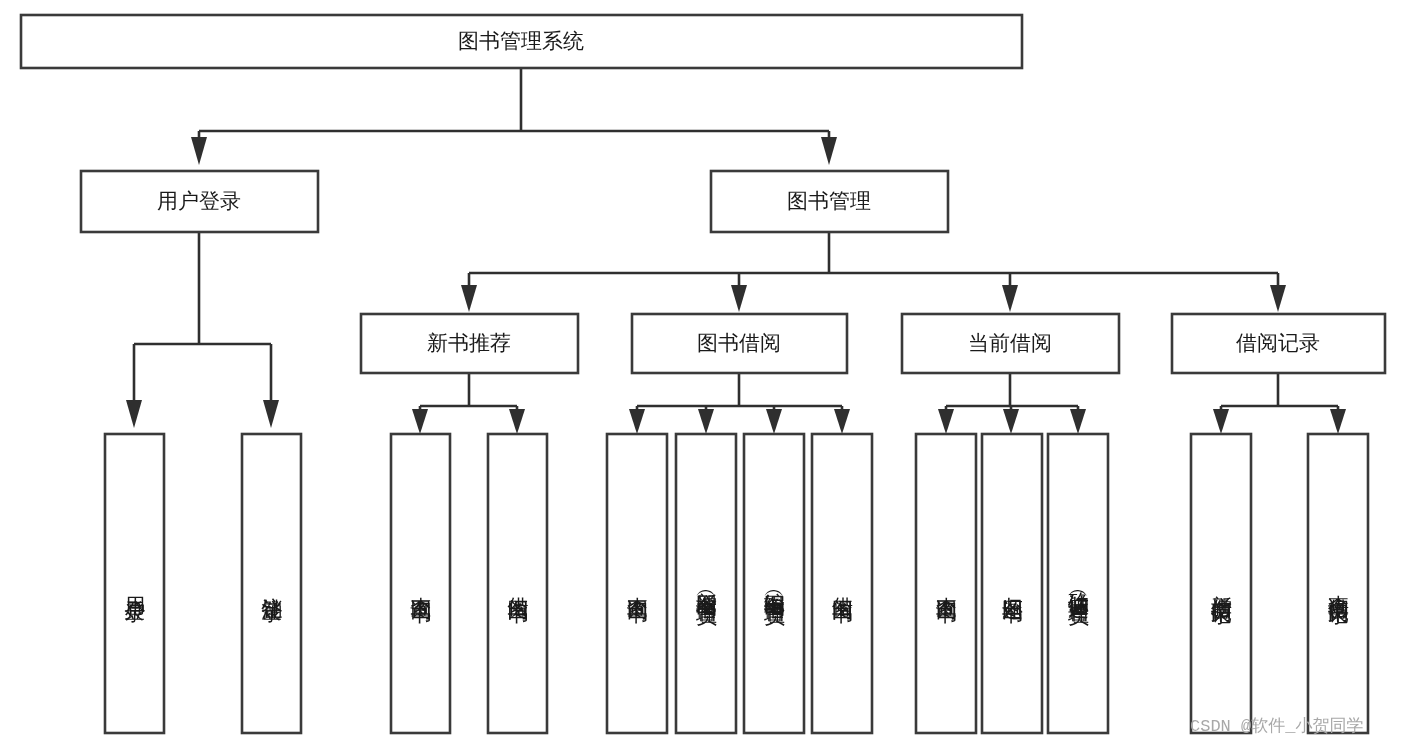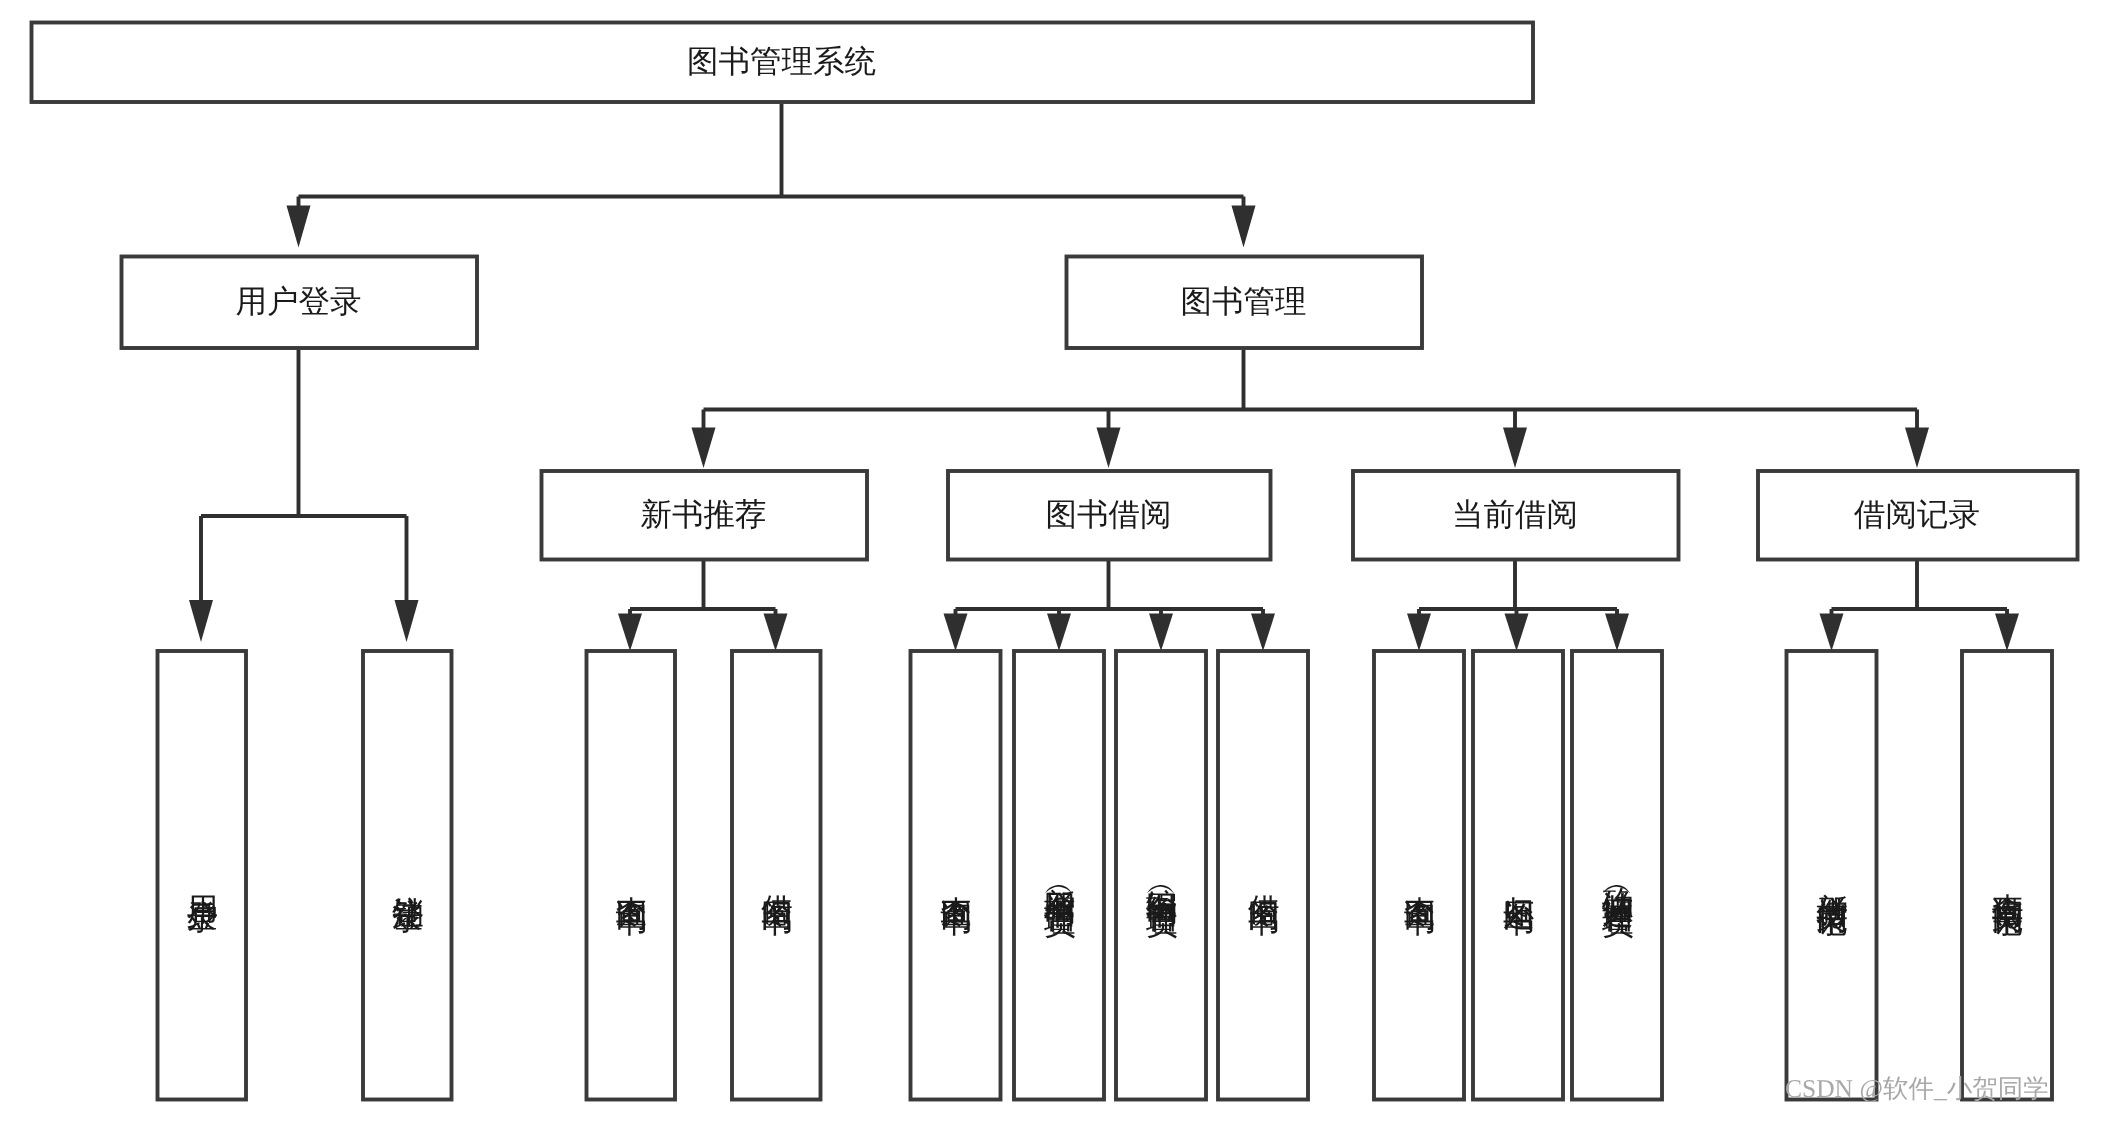--- a/index.html
+++ b/index.html
@@ -64,21 +64,21 @@
     letter-spacing: 2px;
     line-height: 1;
     white-space: nowrap;
     display: flex;
     align-items: center;
     justify-content: center;
     pointer-events: none;
   }
   .watermark {
     position: absolute;
-    font-family: Liberation Serif, serif;
+    font-family: Liberation Mono, monospace;
     font-size: 17px;
     color: #a8a8a8;
     white-space: nowrap;
     left: 1190px;
     top: 714px;
   }
 </style>
 </head>
 <body>
 

